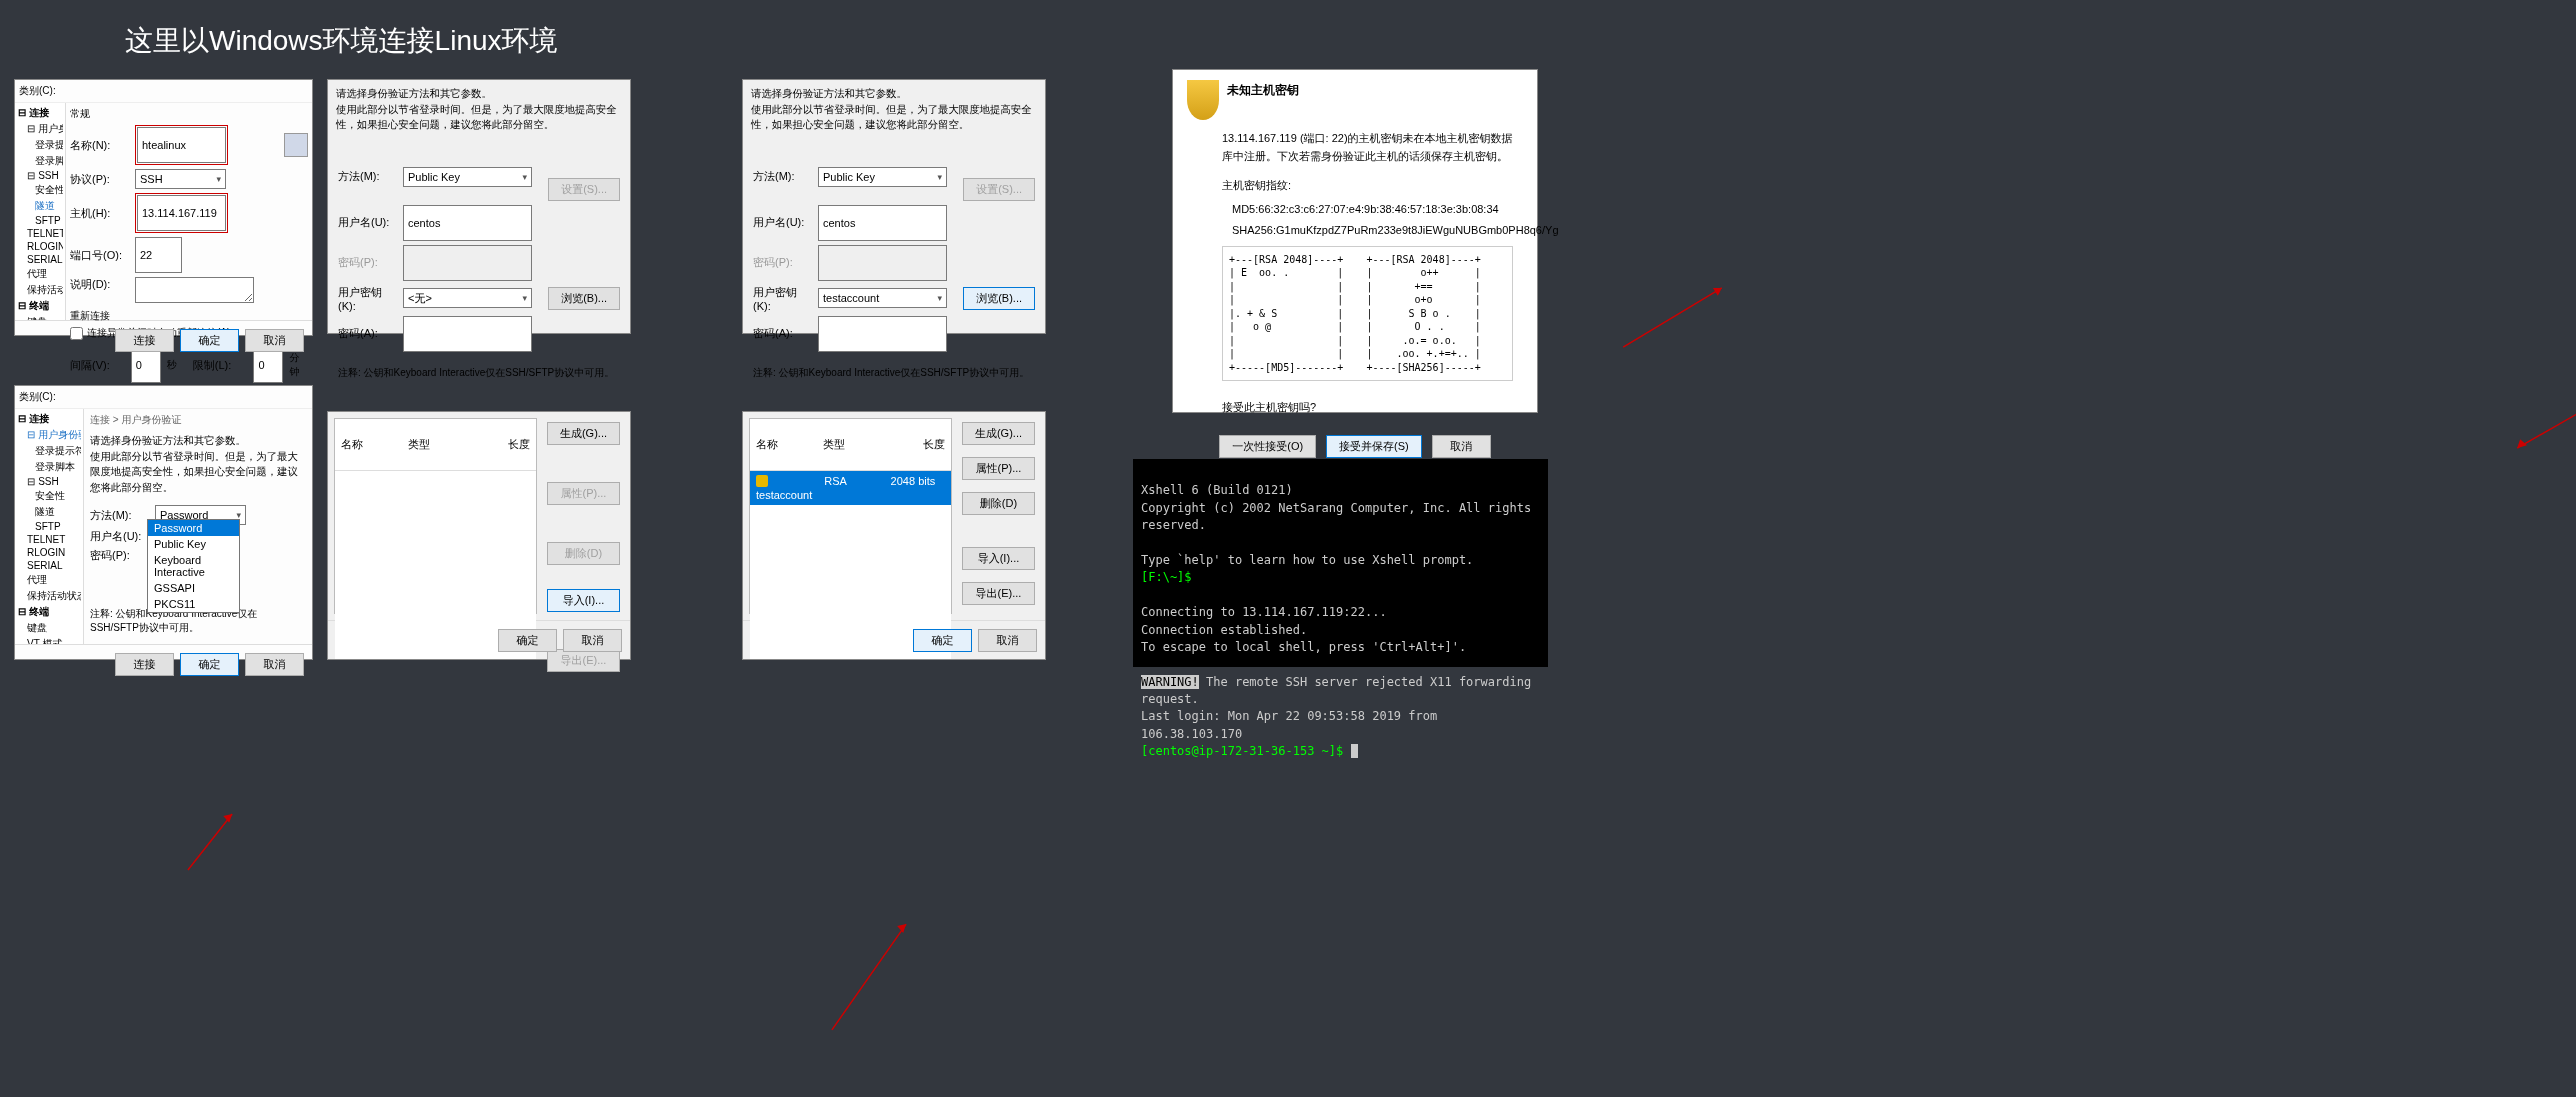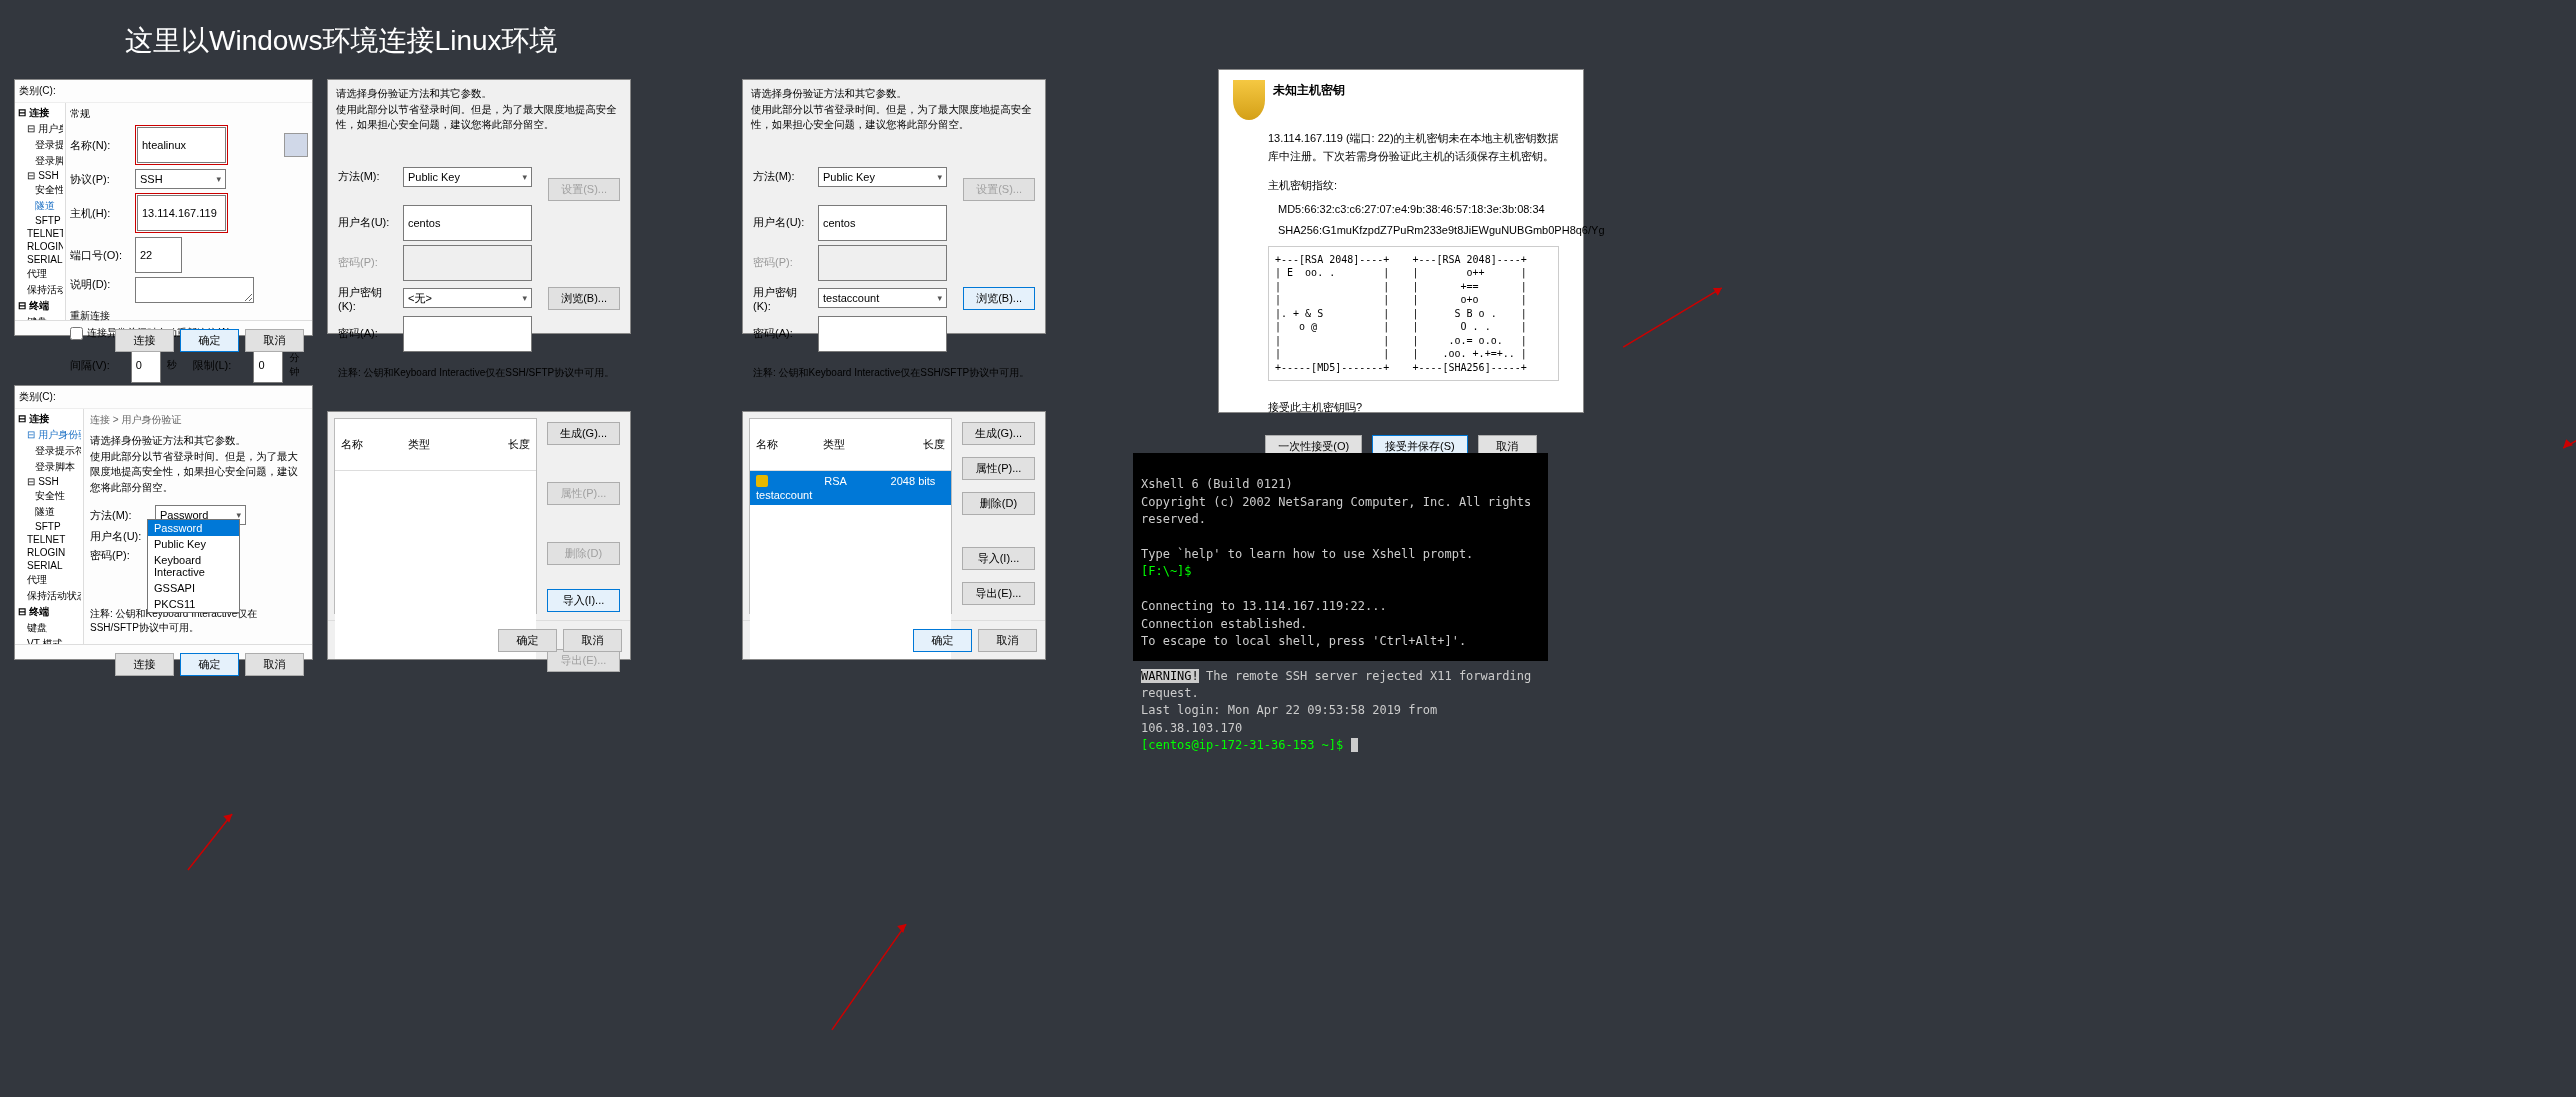--- a/index.html
+++ b/index.html
@@ -27,21 +27,21 @@
   .table-header { display: flex; background: #fff; border-bottom: 1px solid #ddd; padding: 16px 0; }
   .table-col { flex: 1; font-size: 11px; padding: 2px 6px; }
   .table-body { background: #fff; min-height: 188px; }
   .table-row-sel { display: flex; background: #0078d7; color: #fff; padding: 2px 0; }
   .key-icon { display: inline-block; width: 12px; height: 12px; background: #e6b800; border-radius: 2px; margin-right: 2px; }
   .side-btns { display: flex; flex-direction: column; gap: 12px; padding: 4px; }
   .host-key-title { display: flex; gap: 8px; align-items: flex-start; padding: 10px 14px; }
   .shield-icon { width: 32px; height: 40px; background: linear-gradient(#f5c842, #d4a017); border-radius: 0 0 50% 50%; position: relative; }
   .hk-content { padding: 0 24px 10px 49px; font-size: 11px; line-height: 1.6; }
   .hk-ascii { font-family: Consolas, monospace; font-size: 10px; white-space: pre; line-height: 1.35; border: 1px solid #ccc; padding: 6px; background: #fff; margin: 4px 0 10px; display: flex; gap: 23px; overflow: hidden; }
-  .terminal { background: #000; color: #ccc; font-family: Consolas, monospace; font-size: 12px; padding: 6px 8px; line-height: 1.45; white-space: pre-wrap; }
+  .terminal { background: #000; color: #ccc; font-family: Consolas, monospace; font-size: 12px; padding: 6px 8px; line-height: 1.45; white-space: pre-wrap; margin-top: 6px; }
   .term-green { color: #00ff00; }
   .term-hl { background: #ccc; color: #000; }
   .arrow-svg { position: absolute; pointer-events: none; }
   .section-head { font-size: 10px; padding: 4px; border-bottom: 1px solid #eee; }
   .checkbox-row { display: flex; align-items: center; gap: 4px; font-size: 10px; padding: 3px 0; }
   .small-icon { width: 24px; height: 24px; background: #d0d8e8; border: 1px solid #999; }
   .dropdown-open { position: absolute; border: 1px solid #767676; background: #fff; z-index: 10; font-size: 11px; }
   .dropdown-open div { padding: 2px 6px; }
   .dropdown-open .sel { background: #0078d7; color: #fff; }
 </style>
@@ -196,21 +196,21 @@
       <input class="input-text" style="width: 129px;">
     </div>
     <div style="font-size:10px; margin-top:14px;">注释: 公钥和Keyboard Interactive仅在SSH/SFTP协议中可用。</div>
   </div>
   <svg class="arrow-svg" style="left:870px; top:203px;" width="119" height="69" viewBox="0 0 120 70">
       <line x1="110" y1="5" x2="10" y2="65" stroke="#cc0000" stroke-width="1.5"></line>
       <polygon points="110,5 101,5 106,13" fill="#cc0000"></polygon>
     </svg>
 </div>
 
-<div class="panel" style="left:1218px; top:69px; width:366px; height:344px; background:#fff;">
+<div class="panel" style="left:1172px; top:69px; width:366px; height:344px; background:#fff;">
   <div class="host-key-title">
     <div class="shield-icon"></div>
     <div style="font-weight:bold; font-size:12px; padding-top:2px;">未知主机密钥</div>
   </div>
   <div class="hk-content">
     <div>13.114.167.119 (端口: 22)的主机密钥未在本地主机密钥数据库中注册。下次若需身份验证此主机的话须保存主机密钥。</div>
     <div style="margin-top:12px;">主机密钥指纹:</div>
     <div style="margin:6px 0 0 10px;">MD5:66:32:c3:c6:27:07:e4:9b:38:46:57:18:3e:3b:08:34</div>
     <div style="margin:4px 0 6px 10px;">SHA256:G1muKfzpdZ7PuRm233e9t8JiEWguNUBGmb0PH8q6/Yg</div>
     <div class="hk-ascii">

